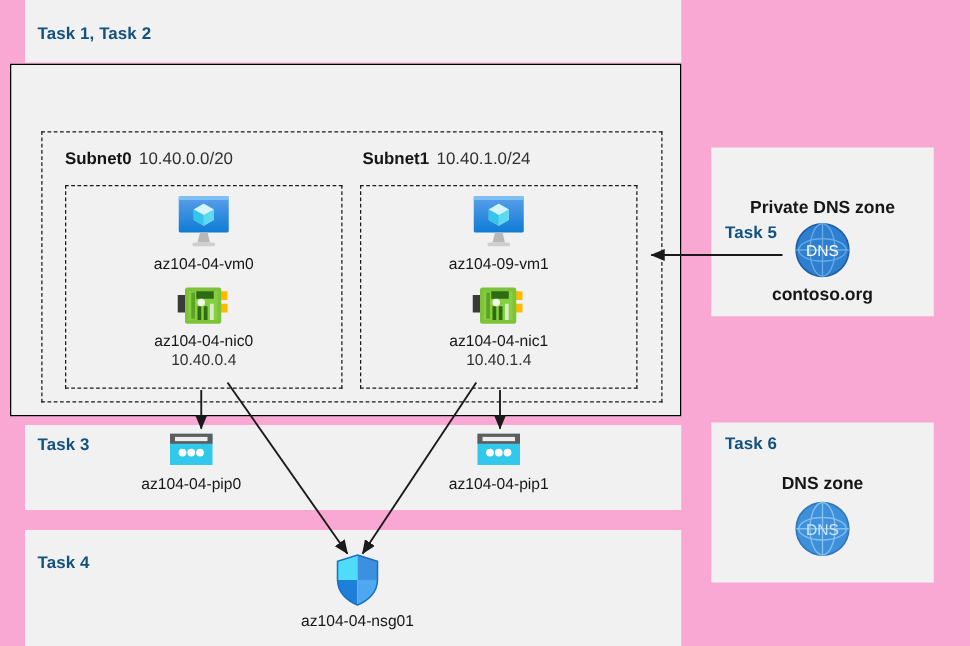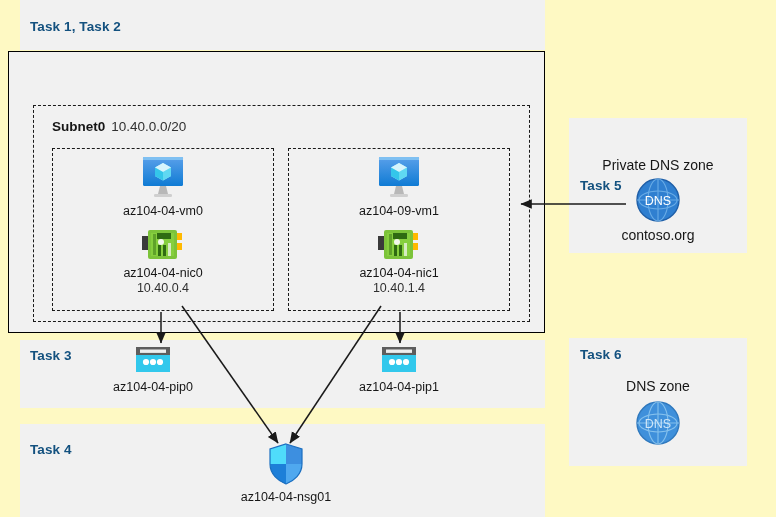--- a/index.html
+++ b/index.html
@@ -1,38 +1,38 @@
 <!DOCTYPE html>
 <html><head>
 <meta charset="utf-8">
 <style>
   html,body{margin:0;padding:0;background:#ffffff;}
   body{width:776px;height:517px;font-family:"Liberation Sans",sans-serif;overflow:hidden;}
-  #canvas{position:relative;width:776px;height:517px;background:#fef9c3;}
+  #canvas{position:relative;width:776px;height:517px;background:#f9a8d4;}
 
   
   .abs{position:absolute;box-sizing:border-box;}
 
   
   .panel{background:#f1f1f1;}
   .task-label{font-size:13.5px;font-weight:bold;color:#13517f;letter-spacing:.1px;white-space:nowrap;}
 
   
   .frame{border:1.6px solid #000;background:#f1f1f1;}
 
   
   .dash-outer{border:1.5px dashed #1a1a1a;background:transparent;}
   .dash-inner{border:1.5px dashed #1a1a1a;background:transparent;}
 
   
   .name{font-size:12.5px;font-weight:normal;color:#161616;white-space:nowrap;text-align:center;}
   .sub{font-size:12.5px;color:#303030;white-space:nowrap;text-align:center;}
   .hdr-bold{font-size:13.5px;font-weight:bold;color:#161616;white-space:nowrap;}
   .hdr-norm{font-size:13.5px;font-weight:normal;color:#303030;white-space:nowrap;}
-  .big-bold{font-size:14px;font-weight:normal;color:#161616;white-space:nowrap;text-align:center;}
+  .big-bold{font-size:14px;font-weight:bold;color:#161616;white-space:nowrap;text-align:center;}
   .row{display:flex;align-items:center;gap:6px;}
 
   .cen{display:flex;flex-direction:column;align-items:center;}
 
   svg.icon{display:block;}
   .lines{position:absolute;left:0;top:0;width:776px;height:517px;pointer-events:none;}
 </style>
 </head>
 <body>
 
@@ -89,20 +89,24 @@
         <rect x="16" y="17" width="3" height="11" fill="#2f6b12"></rect>
         <rect x="21" y="17" width="3" height="11" fill="#2f6b12"></rect>
         <rect x="26" y="15" width="3" height="13" fill="#d7ecc2"></rect>
         <circle cx="19" cy="14" r="3" fill="#f2f7ea"></circle>
       </svg>
     </span>
     <div class="name" style="margin-top:4px;">az104-04-nic0</div>
     <div class="sub" style="margin-top:1px;">10.40.0.4</div>
   </div>
 
+  <div class="abs row" style="left:290px;top:119px;">
+    <span class="hdr-bold">Subnet1</span>
+    <span class="hdr-norm">10.40.1.0/24</span>
+  </div>
   <div class="abs dash-inner" style="left:288px;top:148px;width:222px;height:163px;"></div>
 
   <div class="abs cen" style="left:349px;top:155px;width:100px;">
     <span>
       <svg class="icon" width="46" height="44" viewBox="0 0 46 44">
         <defs>
           <linearGradient id="vmg1" x1="0" y1="0" x2="0" y2="1">
             <stop offset="0" stop-color="#5aa0ea"></stop>
               <stop offset="1" stop-color="#0f7bd4"></stop>
           </linearGradient>

